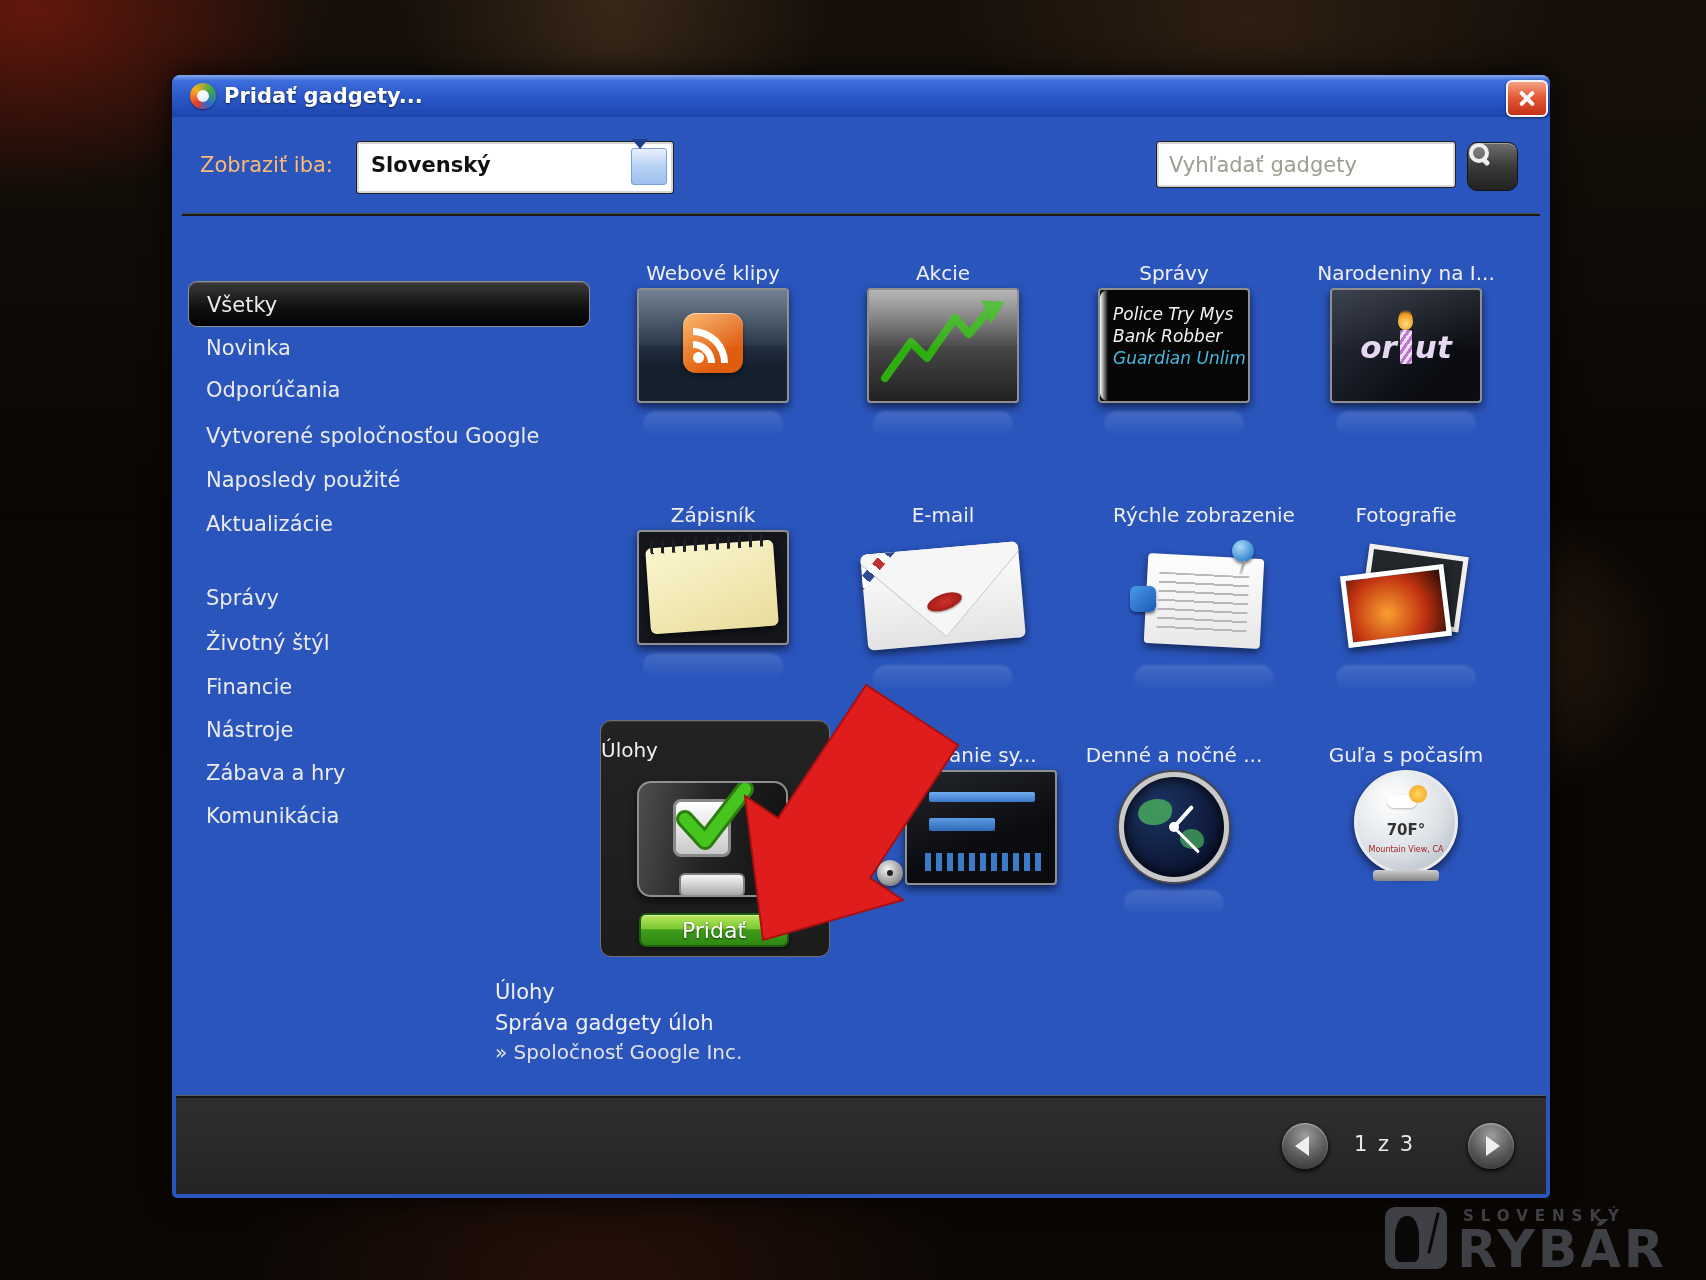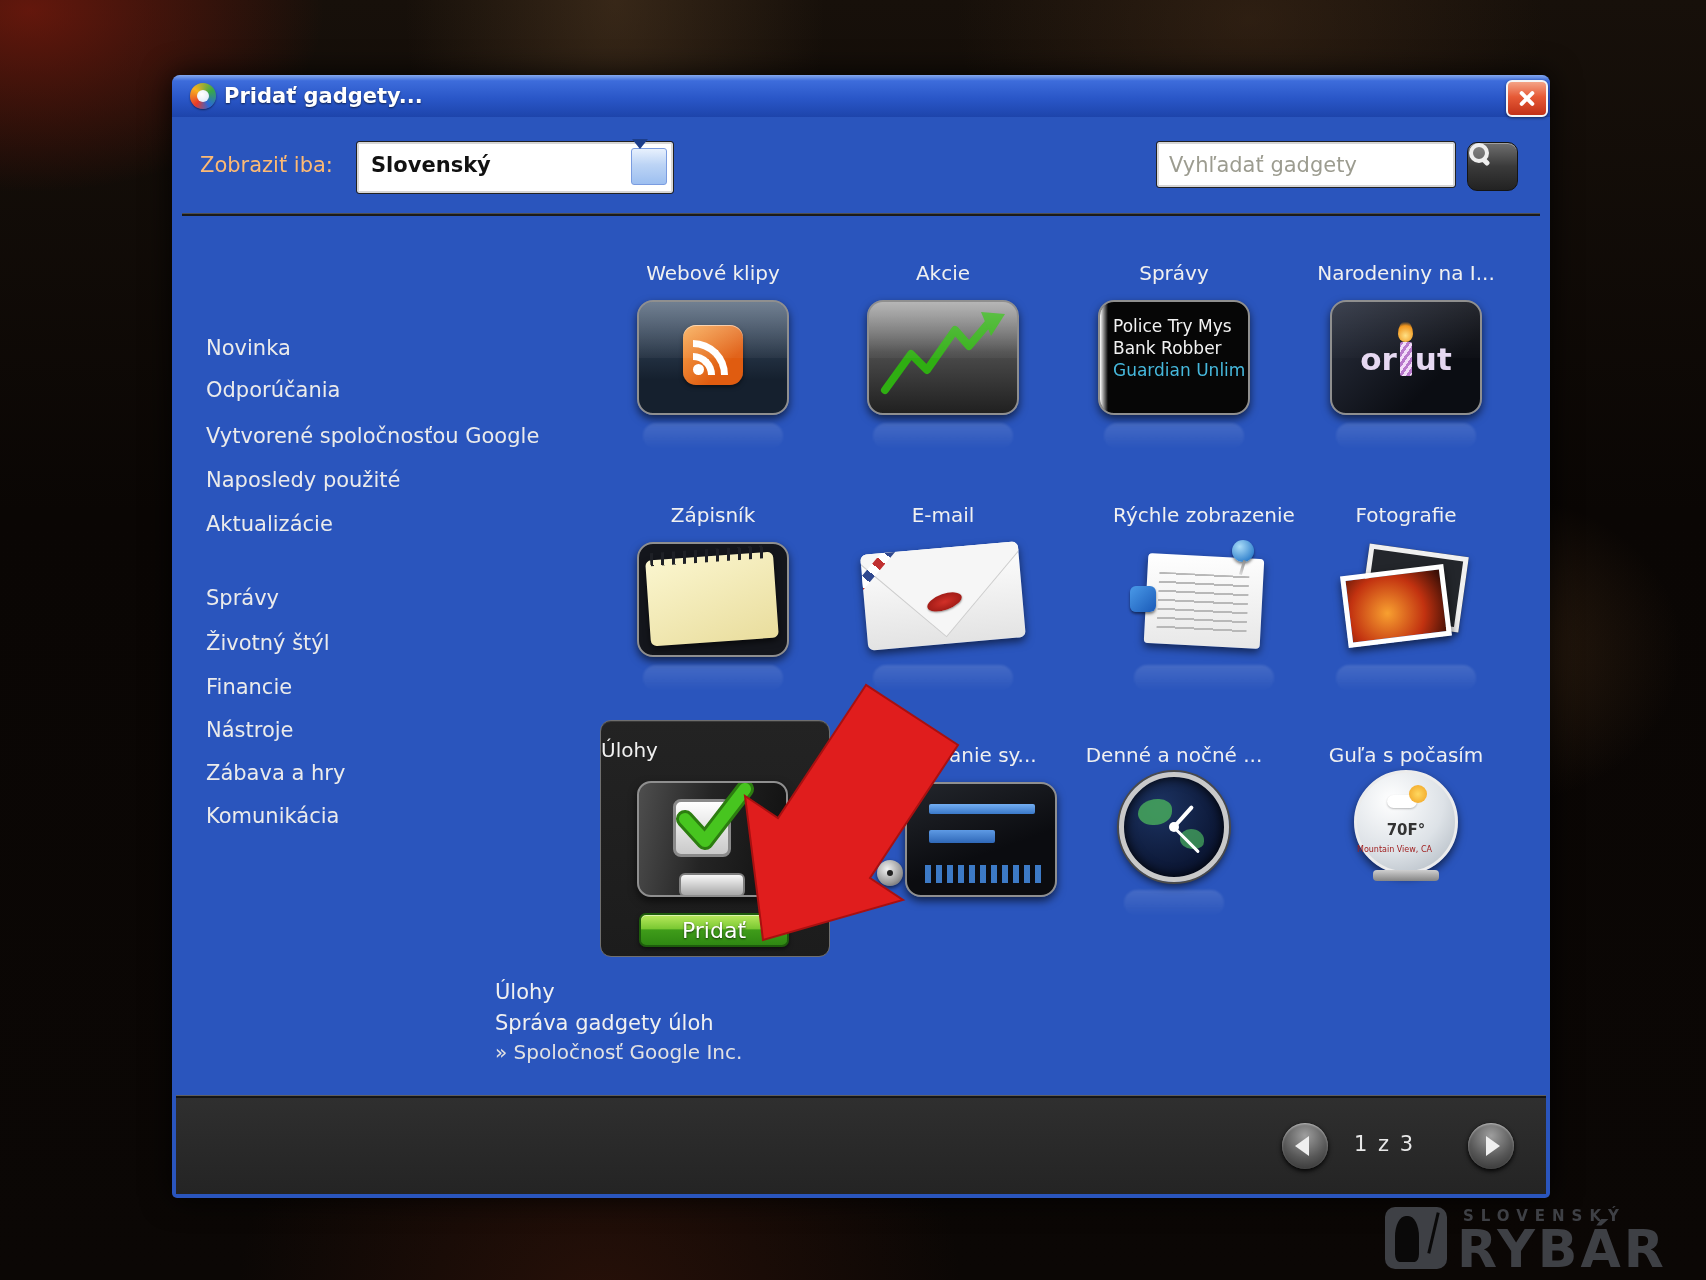--- a/index.html
+++ b/index.html
@@ -54,22 +54,22 @@
     border-bottom:2px solid #1b1b1b;}
   
   .side-item{position:absolute;left:16px;width:402px;height:44px;line-height:44px;padding-left:18px;
     font-size:21px;color:#ebebeb;cursor:pointer;box-sizing:border-box;}
   .side-item.selected{height:46px;line-height:46px;border:1px solid #8f8f8f;border-radius:9px;
     background:linear-gradient(180deg,#3a3a3a,#121212 55%,#000);
     box-shadow:inset 0 1px 0 rgba(255,255,255,.18);}
   
   .cell{position:absolute;width:200px;text-align:center;}
   .cell-label{font-size:20px;color:#f0f0f0;height:26px;line-height:26px;white-space:nowrap;}
-  .tile{position:relative;width:148px;height:111px;border-radius:16px;border:2px solid #8f8f8f;
-    overflow:hidden;margin:14px auto 0;box-shadow:0 4px 9px rgba(0,0,0,.6);cursor:pointer;}
+  .tile{position:relative;width:148px;height:111px;border-radius:4px;border:2px solid #8f8f8f;
+    overflow:hidden;margin:2px auto 0;box-shadow:0 4px 9px rgba(0,0,0,.6);cursor:pointer;font-style:italic;}
   .tile .gloss{position:absolute;left:0;top:0;right:0;height:50%;
     background:linear-gradient(180deg,rgba(255,255,255,.25),rgba(255,255,255,.04));}
   .tile-bare{position:relative;width:152px;height:115px;margin:14px auto 0;cursor:pointer;}
   .refl{width:140px;height:26px;margin:8px auto 0;border-radius:14px;filter:blur(1px);
     background:linear-gradient(180deg,rgba(255,255,255,.13),rgba(255,255,255,0));}
   
   .t-rss{background:linear-gradient(180deg,#41556d,#15202e 70%);}
   .rss{position:absolute;left:44px;top:23px;width:60px;height:60px;border-radius:13px;
     background:linear-gradient(135deg,#f9ab52,#e05c10 70%);box-shadow:inset 0 1px 0 rgba(255,255,255,.5),0 2px 4px rgba(0,0,0,.5);}
   .rss .dot{position:absolute;left:10px;bottom:10px;width:11px;height:11px;border-radius:50%;background:#fff;}
@@ -172,21 +172,21 @@
   .cdot{position:absolute;left:45px;top:45px;width:10px;height:10px;border-radius:50%;background:#fff;}
   
   .globe{position:relative;width:98px;height:98px;margin:2px auto 0;border-radius:50%;cursor:pointer;
     border:3px solid #ececec;box-shadow:0 4px 8px rgba(0,0,0,.6);
     background:radial-gradient(circle at 35% 28%,#fff,#dde2e7 55%,#aab3bc);}
   .gsun{position:absolute;left:52px;top:12px;width:18px;height:18px;border-radius:50%;
     background:radial-gradient(#ffd860,#f0a020);}
   .gcloud{position:absolute;left:30px;top:22px;width:30px;height:13px;border-radius:8px;background:#fff;
     box-shadow:0 1px 2px rgba(0,0,0,.25);}
   .gtemp{position:absolute;left:0;right:0;top:48px;text-align:center;font-size:15px;font-weight:bold;color:#333;}
-  .gloc{position:absolute;left:0;right:0;top:72px;text-align:left;font-size:8px;color:#a02020;white-space:nowrap;}
+  .gloc{position:absolute;left:0;right:0;top:72px;text-align:center;font-size:8px;color:#a02020;white-space:nowrap;}
   .globe-base{width:66px;height:11px;margin:-4px auto 0;border-radius:4px;position:relative;
     background:linear-gradient(180deg,#cfcfcf,#858585);}
   
   .desc{position:absolute;left:323px;font-size:21px;color:#f0f0f0;}
   
   .bottombar{position:absolute;left:4px;top:1021px;right:4px;bottom:4px;
     background:linear-gradient(180deg,#2f2f2f,#242424);border-top:2px solid #151515;
     box-shadow:0 -1px 0 #5e5e5e;}
   .pagebtn{position:absolute;width:46px;height:46px;border-radius:50%;cursor:pointer;
     background:radial-gradient(circle at 50% 28%,#9e9e9e,#585858 55%,#2b2b2b);
@@ -225,20 +225,21 @@
     <div class="select">
       <span class="value">Slovenský</span>
       <span class="drop"><span class="chev"></span></span>
     </div>
     <input class="search-input" placeholder="Vyhľadať gadgety" style="">
     <div class="search-btn">
       <span class="mag"></span>
     </div>
     <div class="sep"></div>
 
+    <div class="side-item selected" style="top:206px">Všetky</div>
     <div class="side-item" style="top:251px">Novinka</div>
     <div class="side-item" style="top:293px">Odporúčania</div>
     <div class="side-item" style="top:339px">Vytvorené spoločnosťou Google</div>
     <div class="side-item" style="top:383px">Naposledy použité</div>
     <div class="side-item" style="top:427px">Aktualizácie</div>
     <div class="side-item" style="top:501px">Správy</div>
     <div class="side-item" style="top:546px">Životný štýl</div>
     <div class="side-item" style="top:590px">Financie</div>
     <div class="side-item" style="top:633px">Nástroje</div>
     <div class="side-item" style="top:676px">Zábava a hry</div>

